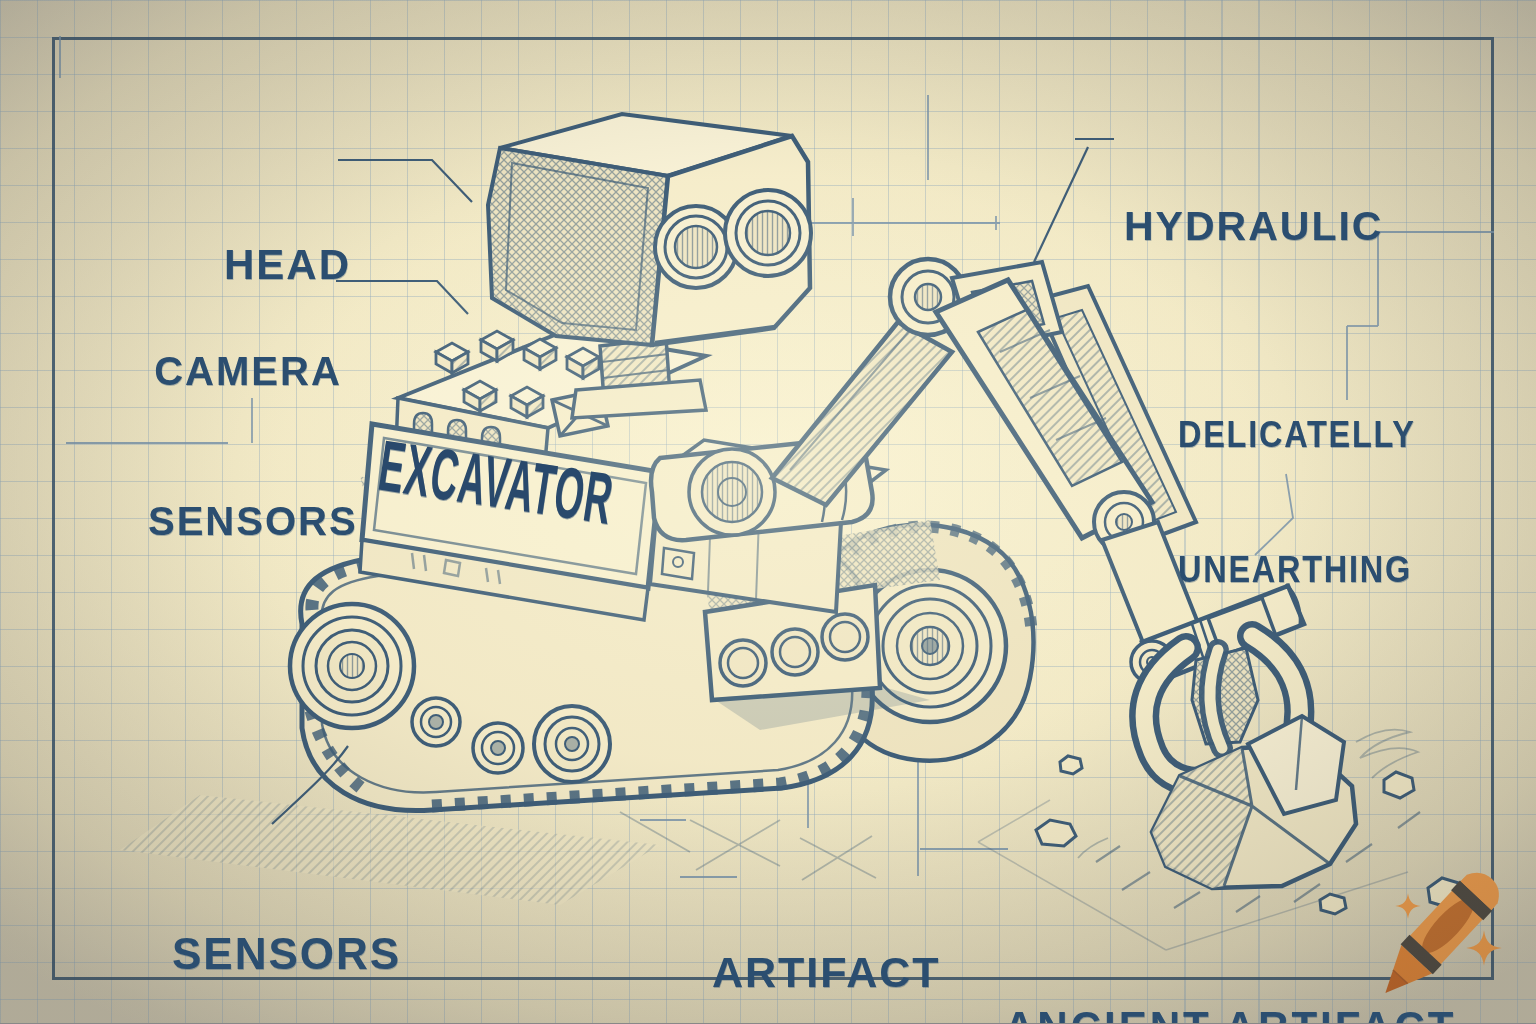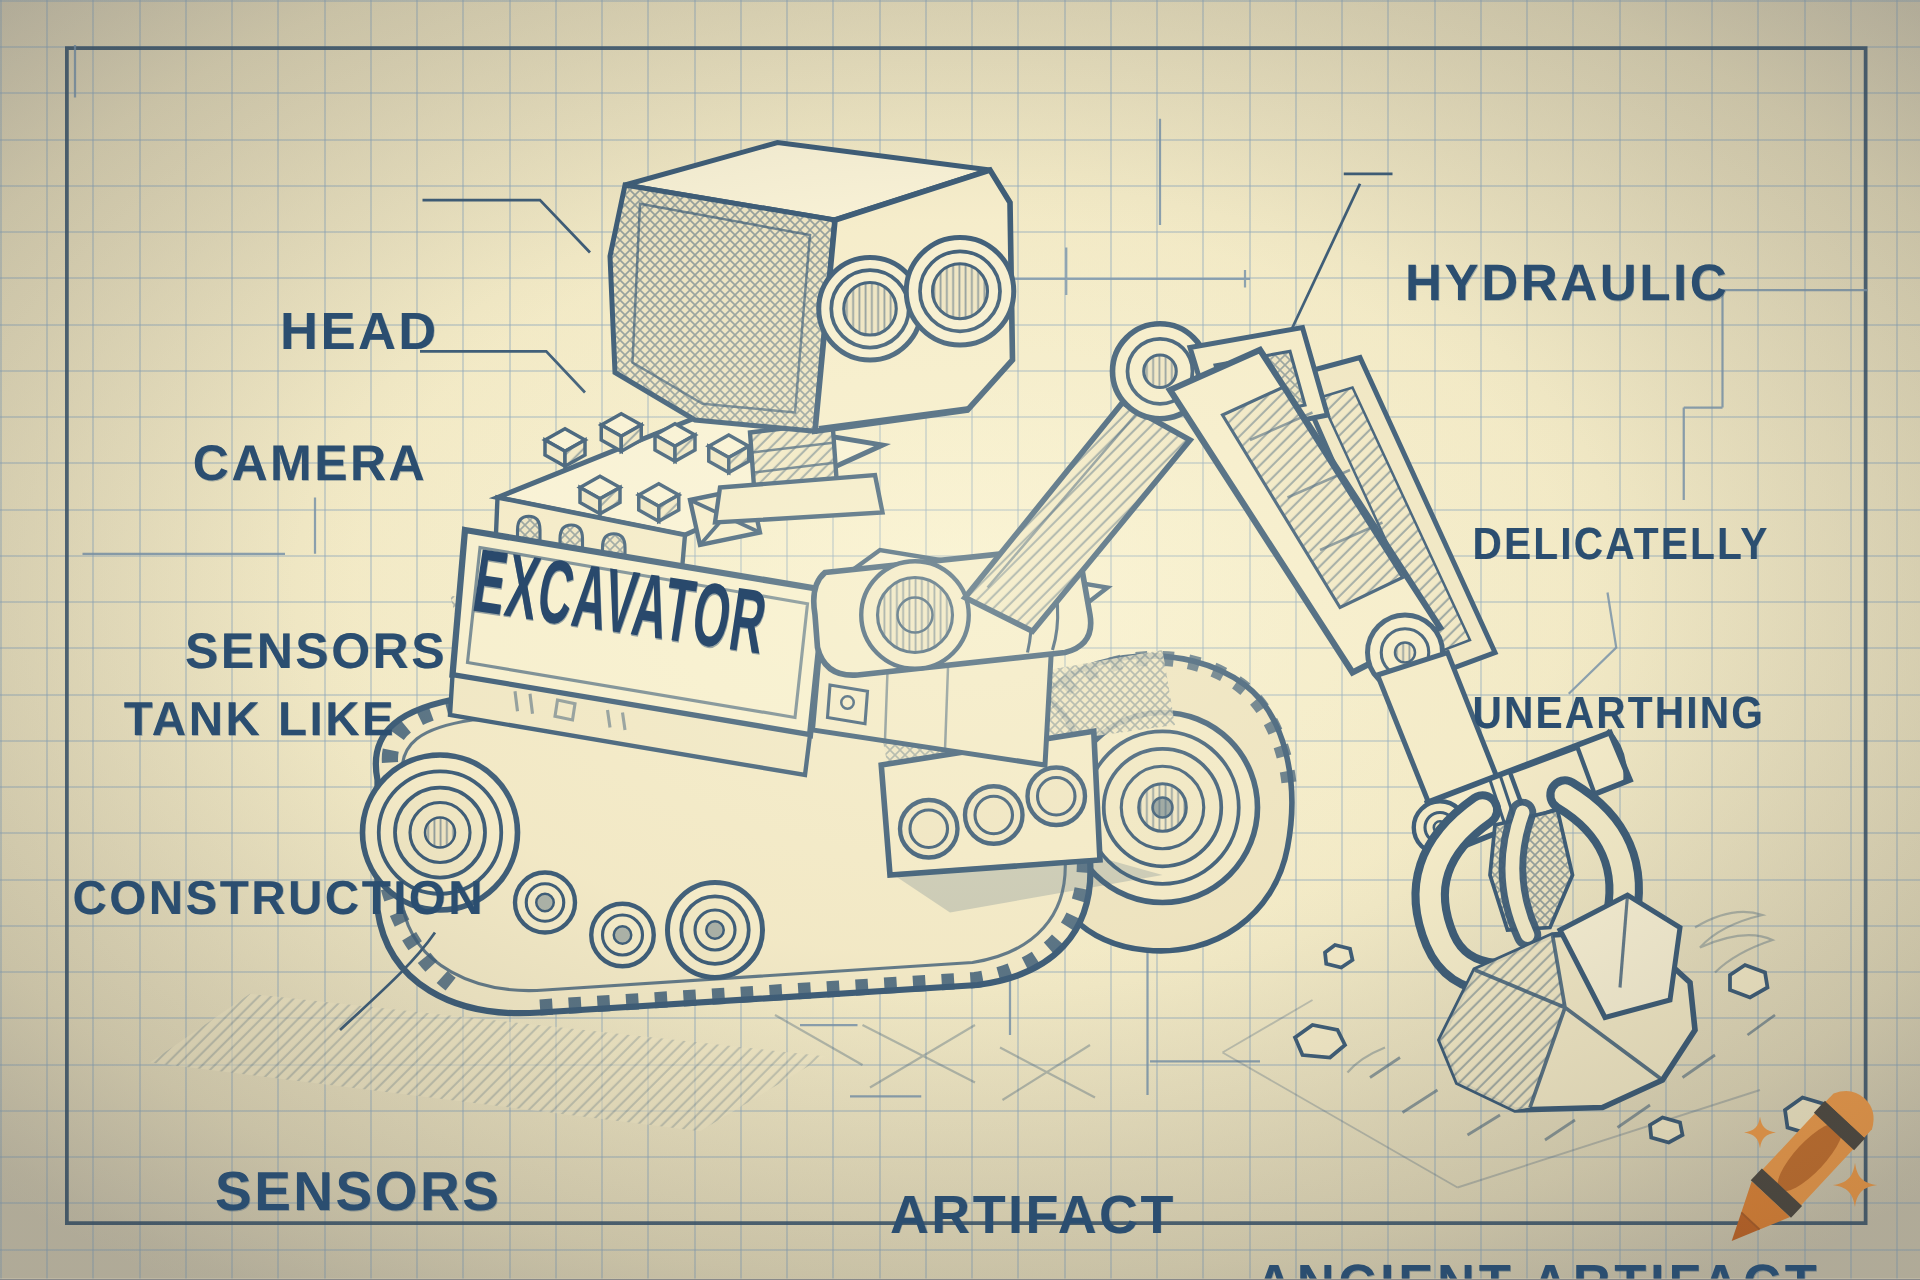--- a/index.html
+++ b/index.html
@@ -304,24 +304,20 @@
 
   <div class="bp-label" style="left:224px;top:134px;font-size:42px;">
     <span class="ln">HEAD</span>
   </div>
 
   <div class="bp-label" style="left:148px;top:246px;width:200px;font-size:40px;text-align:center;">
     <span class="ln">CAMERA</span>
     <span class="ln">SENSORS</span>
   </div>
 
-  <div class="bp-label" style="left:58px;top:458px;width:300px;font-size:38px;text-align:center;">
-    <span class="ln">TANK LIKE</span>
-    <span class="ln">CONSTRUCTION</span>
-  </div>
 
   <div class="bp-label" style="left:172px;top:816px;font-size:44px;">
     <span class="ln">SENSORS</span>
     
   </div>
 
   <div class="bp-label" style="left:712px;top:838px;width:215px;font-size:43px;text-align:center;">
     <span class="ln">ARTIFACT</span>
     
   </div>

